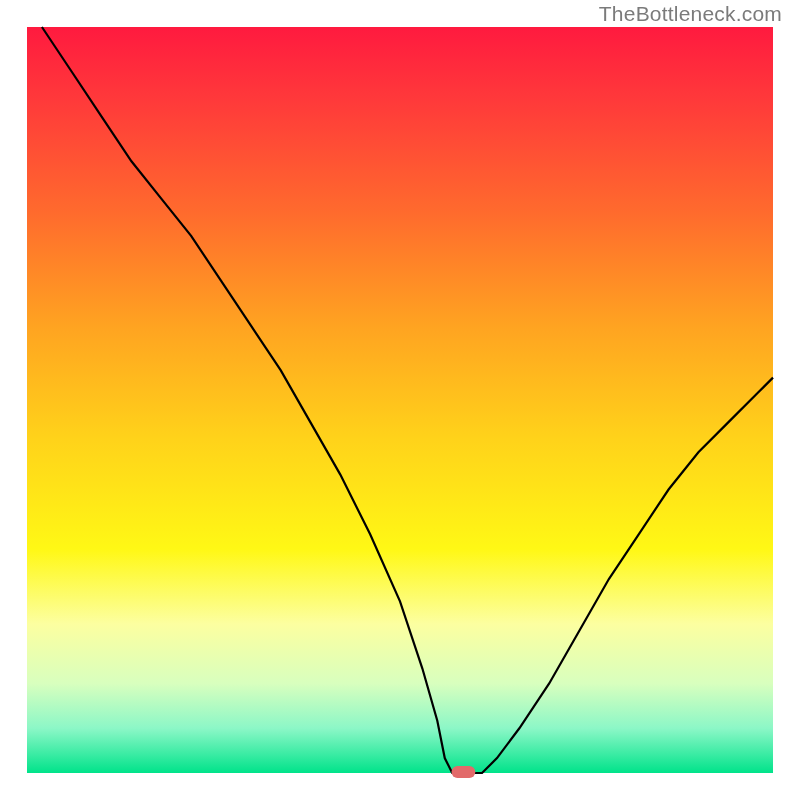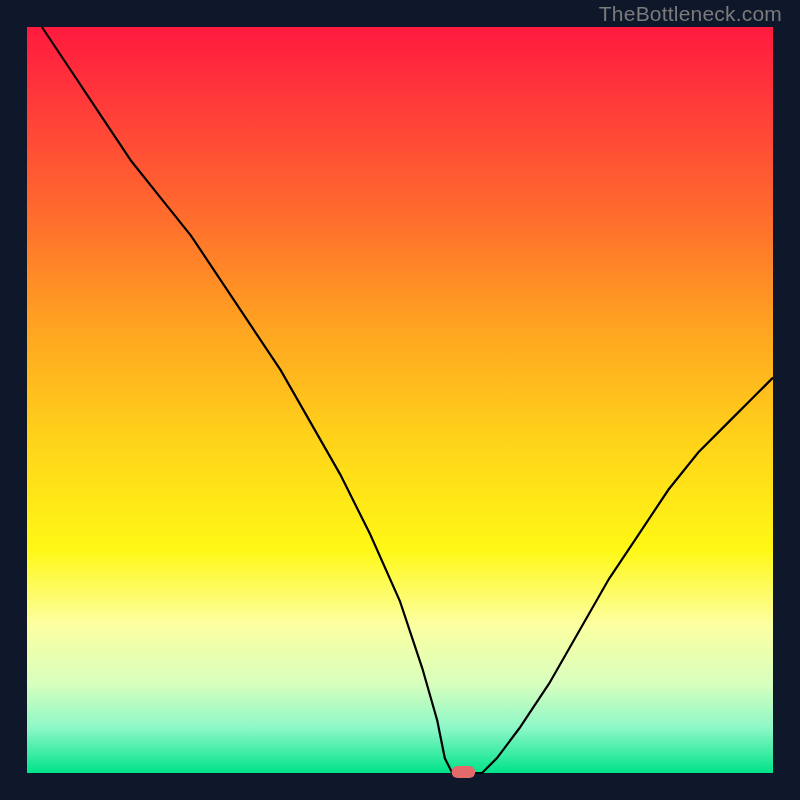--- a/index.html
+++ b/index.html
@@ -7,21 +7,21 @@
     padding: 0;
     width: 800px;
     height: 800px;
     background: #000;
     overflow: hidden;
     font-family: Arial, Helvetica, sans-serif;
   }
   .frame {
     width: 800px;
     height: 800px;
-    background: #0f172a;
+    background: #ffffff;
     position: relative;
   }
   .watermark {
     position: absolute;
     top: 2px;
     right: 18px;
     color: #7b7b7b;
     font-size: 21px;
     font-weight: 500;
     letter-spacing: 0.2px;

